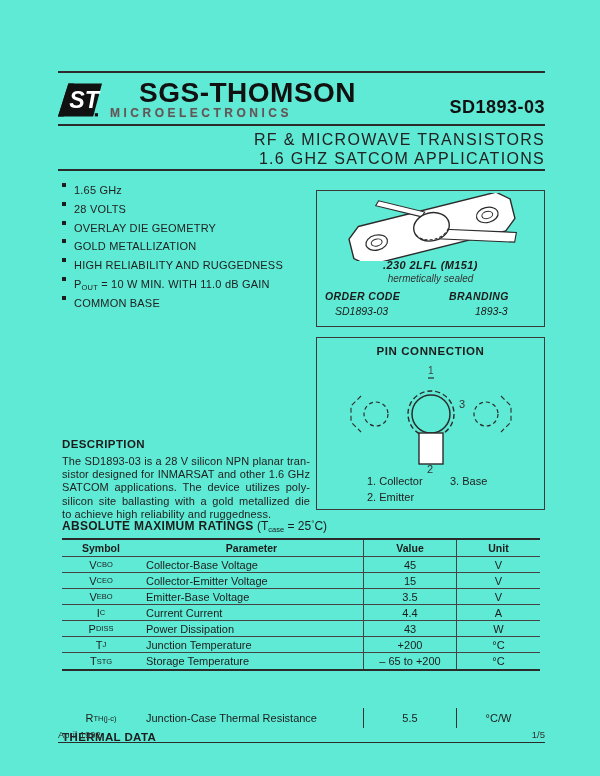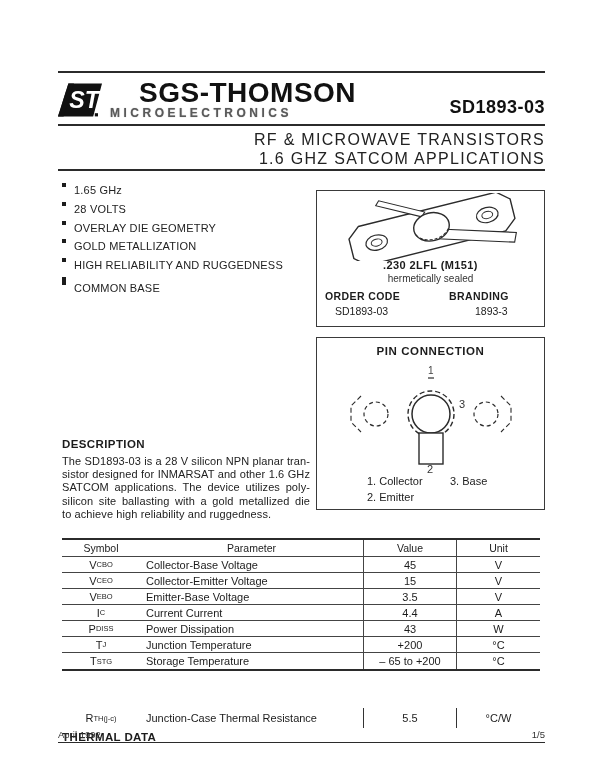--- a/index.html
+++ b/index.html
@@ -1,19 +1,19 @@
 <!DOCTYPE html>
 <html><head>
 <meta charset="utf-8">
 <style>
   * { margin:0; padding:0; box-sizing:border-box; }
   body { background:#e8e8e8; }
   .page {
     position:relative; width:600px; height:776px; margin:0 auto;
-    background:#ffffff; font-family:"Liberation Sans", sans-serif; color:#1c1c1c;
+    background:#5eead4; font-family:"Liberation Sans", sans-serif; color:#1c1c1c;
     overflow:hidden;
   }
   .rule { position:absolute; left:58px; width:487px; background:#2b2b2b; }
   .rule-1 { top:71px;  height:2px; }
   .rule-2 { top:124px; height:2px; }
   .rule-3 { top:169px; height:2px; }
   .rule-footer { top:742px; height:1px; }
 
   
   .logo-block { position:absolute; left:58px; top:82px; display:flex; align-items:flex-start; }
@@ -26,21 +26,21 @@
   .doc-title { position:absolute; right:55px; top:131px; text-align:right; font-size:16px; letter-spacing:1.3px; color:#222; line-height:18.5px; }
 
   
   .features { position:absolute; left:62px; top:183px; list-style:none; }
   .features li { font-size:11px; line-height:15.8px; color:#222; letter-spacing:0.2px; display:flex; }
   .bullet { display:inline-block; width:4px; height:4px; background:#1c1c1c; margin-right:8px; flex:0 0 auto; }
   sub.sm { font-size:7.5px; vertical-align:-2px; }
   sup.deg { font-size:8px; vertical-align:4px; }
 
   
-  .pkg-box { position:absolute; left:316px; top:190px; width:229px; height:137px; border:1px solid #3a3a3a; }
+  .pkg-box { position:absolute; left:316px; top:190px; width:229px; height:137px; border:1px solid #3a3a3a;font-style:italic; }
   .pkg-svg { position:absolute; left:14px; top:2px; }
   .pkg-size { position:absolute; left:0; top:68px; width:100%; text-align:center; font-size:11px; font-weight:bold; letter-spacing:0.4px; }
   .pkg-seal { position:absolute; left:0; top:82px; width:100%; text-align:center; font-size:10px; color:#333; }
   .pkg-ordercode-label { position:absolute; left:8px;  top:99px;  font-size:10.5px; font-weight:bold; letter-spacing:0.4px; }
   .pkg-ordercode-value { position:absolute; left:18px; top:114px; font-size:10.5px; }
   .pkg-branding-label  { position:absolute; left:132px; top:99px; font-size:10.5px; font-weight:bold; letter-spacing:0.4px; }
   .pkg-branding-value  { position:absolute; left:158px; top:114px; font-size:10.5px; }
 
   .pin-box { position:absolute; left:316px; top:337px; width:229px; height:173px; border:1px solid #3a3a3a; }
   .pin-title { position:absolute; left:0; top:7px; width:100%; text-align:center; font-size:11.5px; font-weight:bold; letter-spacing:0.6px; }
@@ -54,21 +54,21 @@
   .desc-body { position:absolute; left:62px; top:455px; width:248px; font-size:11px; color:#222; }
   .desc-line { line-height:13.2px; text-align:justify; text-align-last:justify; letter-spacing:0.1px; }
   .desc-line.last { text-align-last:left; }
 
   
   .amr-heading { position:absolute; left:62px; top:519px; font-size:12px; }
   .amr-heading b { letter-spacing:0.3px; }
   .amr-table { position:absolute; left:62px; top:538px; width:478px; border-top:2px solid #2b2b2b; border-bottom:2px solid #2b2b2b; }
   .tr { display:flex; height:16px; align-items:center; border-bottom:1px solid #444; }
   .tr:last-child { border-bottom:none; }
-  .tr.head { height:17px; font-weight:normal; font-size:10.5px;text-align:center; }
+  .tr.head { height:17px; font-weight:bold; font-size:10.5px;text-align:center; }
   .tr { font-size:11px; }
   .td { height:100%; display:flex; align-items:center; }
   .c-sym  { width:78px; justify-content:center; }
   .c-par  { width:223px; padding-left:6px; }
   .c-val  { width:94px; justify-content:center; border-left:1px solid #444; border-right:1px solid #444; }
   .c-unit { width:83px; justify-content:center; }
 
   
   .thermal-heading { position:absolute; left:62px; top:731px; font-size:11.5px; font-weight:bold; letter-spacing:0.4px; }
   .thermal-row { position:absolute; left:62px; top:708px; width:478px; display:flex; height:20px; align-items:center; font-size:11px; }
@@ -128,20 +128,21 @@
     <li>
         <span class="bullet"></span>
         <span><span>GOLD METALLIZATION</span><sub class="sm"></sub><span></span></span>
       </li>
     <li>
         <span class="bullet"></span>
         <span><span>HIGH RELIABILITY AND RUGGEDNESS</span><sub class="sm"></sub><span></span></span>
       </li>
     <li>
         <span class="bullet"></span>
+        <span><span>P</span><sub class="sm">OUT</sub><span> = 10 W MIN. WITH 11.0 dB GAIN</span></span>
       </li>
     <li>
         <span class="bullet"></span>
         <span><span>COMMON BASE</span><sub class="sm"></sub><span></span></span>
       </li>
   </ul>
 
   <div class="pkg-box">
     <svg class="pkg-svg" width="200" height="68" viewBox="0 0 200 68">
       <g transform="rotate(-14 100 36)">
@@ -192,20 +193,21 @@
 
   <div class="desc-heading">DESCRIPTION</div>
   <div class="desc-body">
     <div class="desc-line">The SD1893-03 is a 28 V silicon NPN planar tran-</div>
     <div class="desc-line">sistor designed for INMARSAT and other 1.6 GHz</div>
     <div class="desc-line">SATCOM applications. The device utilizes poly-</div>
     <div class="desc-line">silicon site ballasting with a gold metallized die</div>
     <div class="desc-line last">to achieve high reliability and ruggedness.</div>
   </div>
 
+  <div class="amr-heading"><b>ABSOLUTE MAXIMUM RATINGS</b><span> (T</span><sub class="sm">case</sub><span> = 25</span><sup class="deg">°</sup><span>C)</span></div>
 
   <div class="amr-table">
     <div class="tr head">
       <div class="td c-sym">Symbol</div>
       <div class="td c-par" style="justify-content:center; padding-left:0;">Parameter</div>
       <div class="td c-val">Value</div>
       <div class="td c-unit">Unit</div>
     </div>
     <div class="tr">
       <div class="td c-sym">

